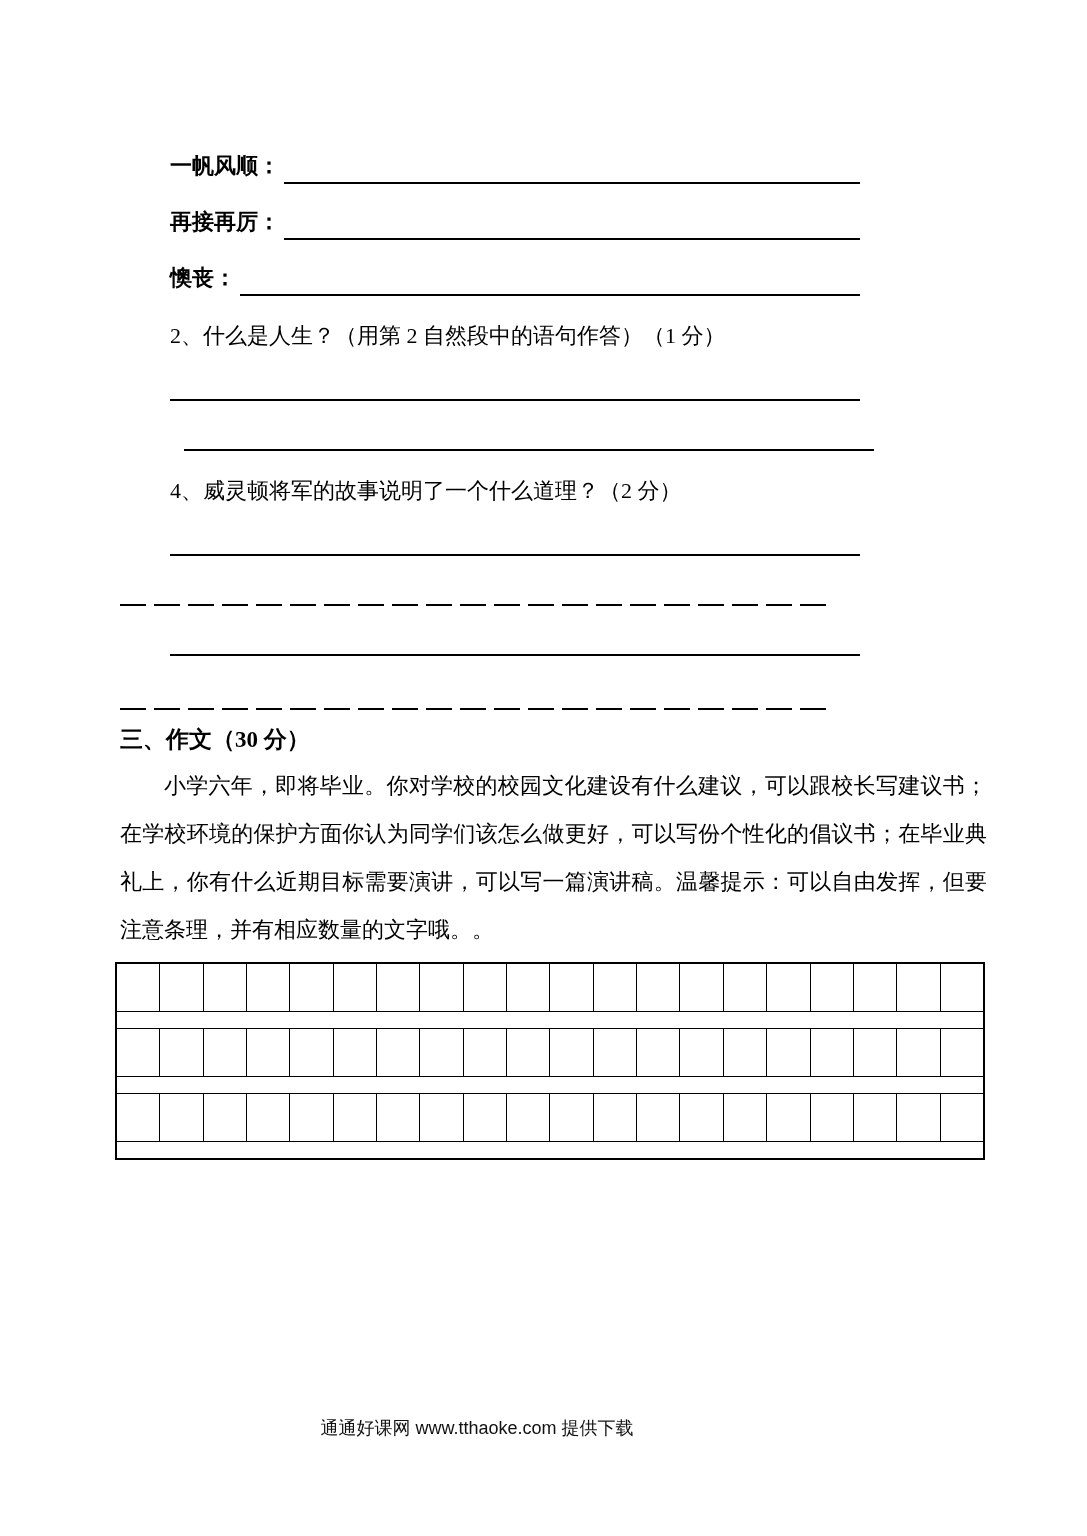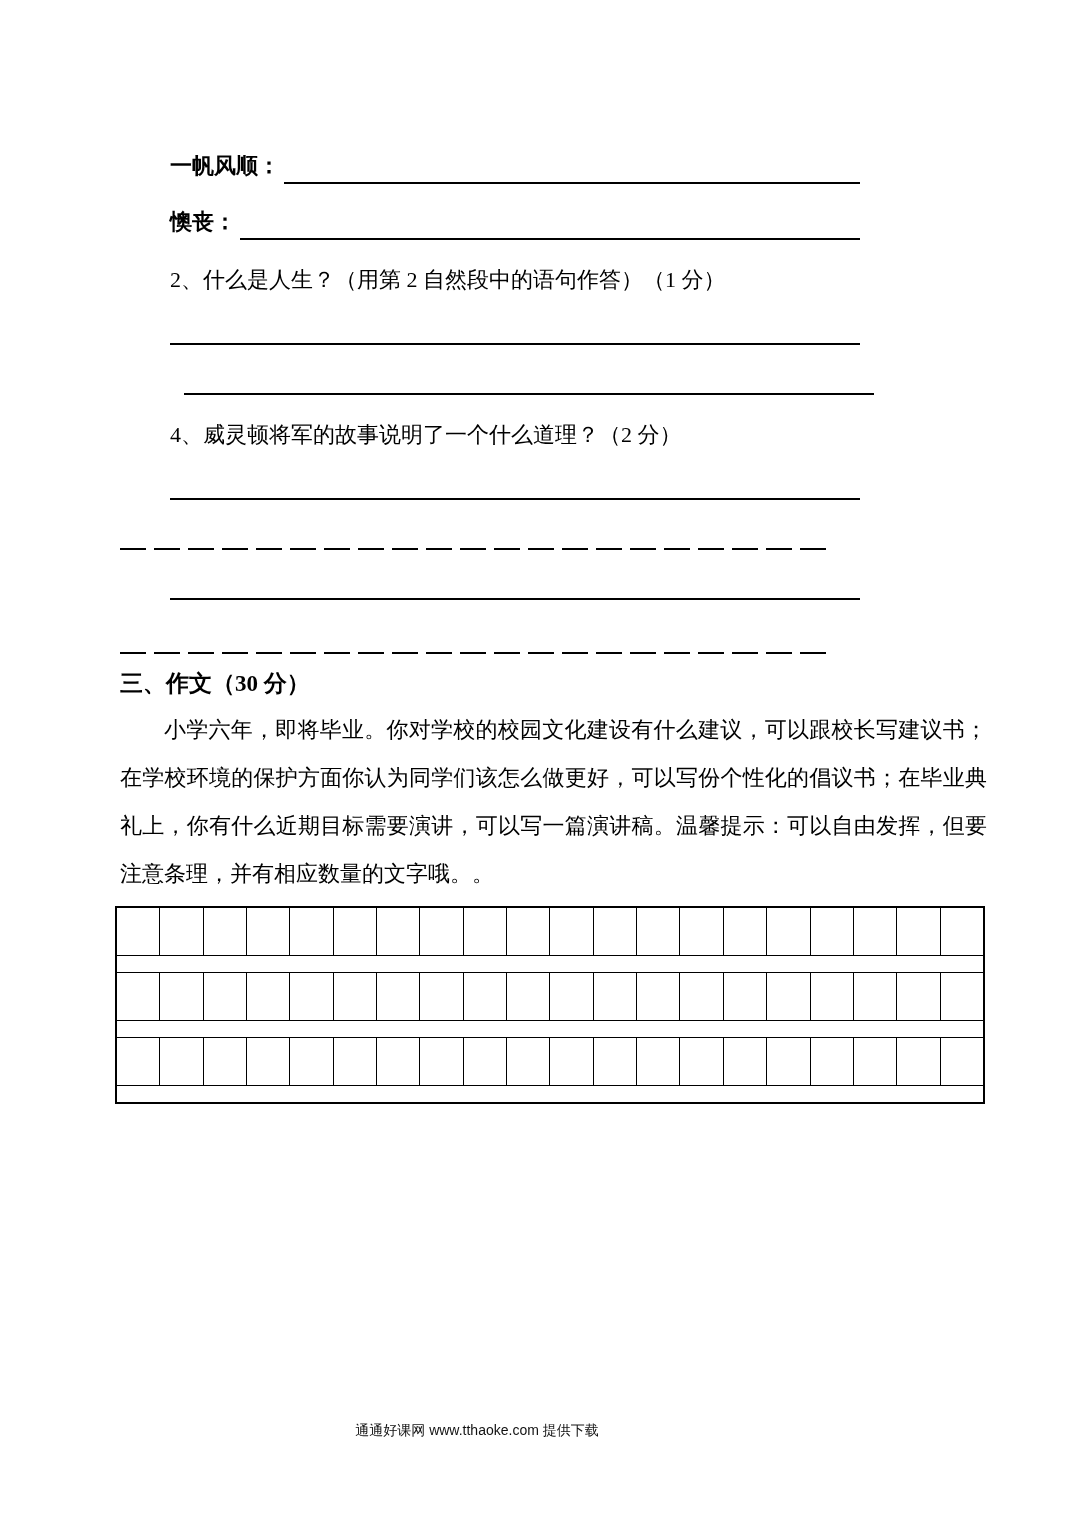--- a/index.html
+++ b/index.html
@@ -32,30 +32,34 @@
   
   .grid{margin-top:8px;margin-left:-5px;width:870px;border:2px solid #000;box-sizing:border-box;}
   .grid-row{display:flex;height:47px;border-bottom:1px solid #000;}
   .grid-cell{flex:1;border-right:1px solid #000;}
   .grid-cell:last-child{border-right:none;}
   .grid-spacer{height:16px;border-bottom:1px solid #000;}
   .grid > :last-child{border-bottom:none;}
 
   
   .footer{position:absolute;left:0;bottom:96px;width:954px;text-align:center;
-    font-size:14px;font-family:"Liberation Sans","DejaVu Sans",sans-serif;color:#111;}
+    font-size:18px;font-family:"Liberation Sans","DejaVu Sans",sans-serif;color:#111;}
 </style>
 </head>
 <body>
 
 <div class="page">
   <div class="qa">
 
     <div class="vocab-item">
       <span class="vocab-label">一帆风顺：</span>
+      <span class="vocab-line"></span>
+    </div>
+    <div class="vocab-item">
+      <span class="vocab-label">再接再厉：</span>
       <span class="vocab-line"></span>
     </div>
     <div class="vocab-item">
       <span class="vocab-label">懊丧：</span>
       <span class="vocab-line"></span>
     </div>
 
     <div class="q-text">2、什么是人生？（用第 2 自然段中的语句作答）（1 分）</div>
     <div class="ans-line"></div>
 

